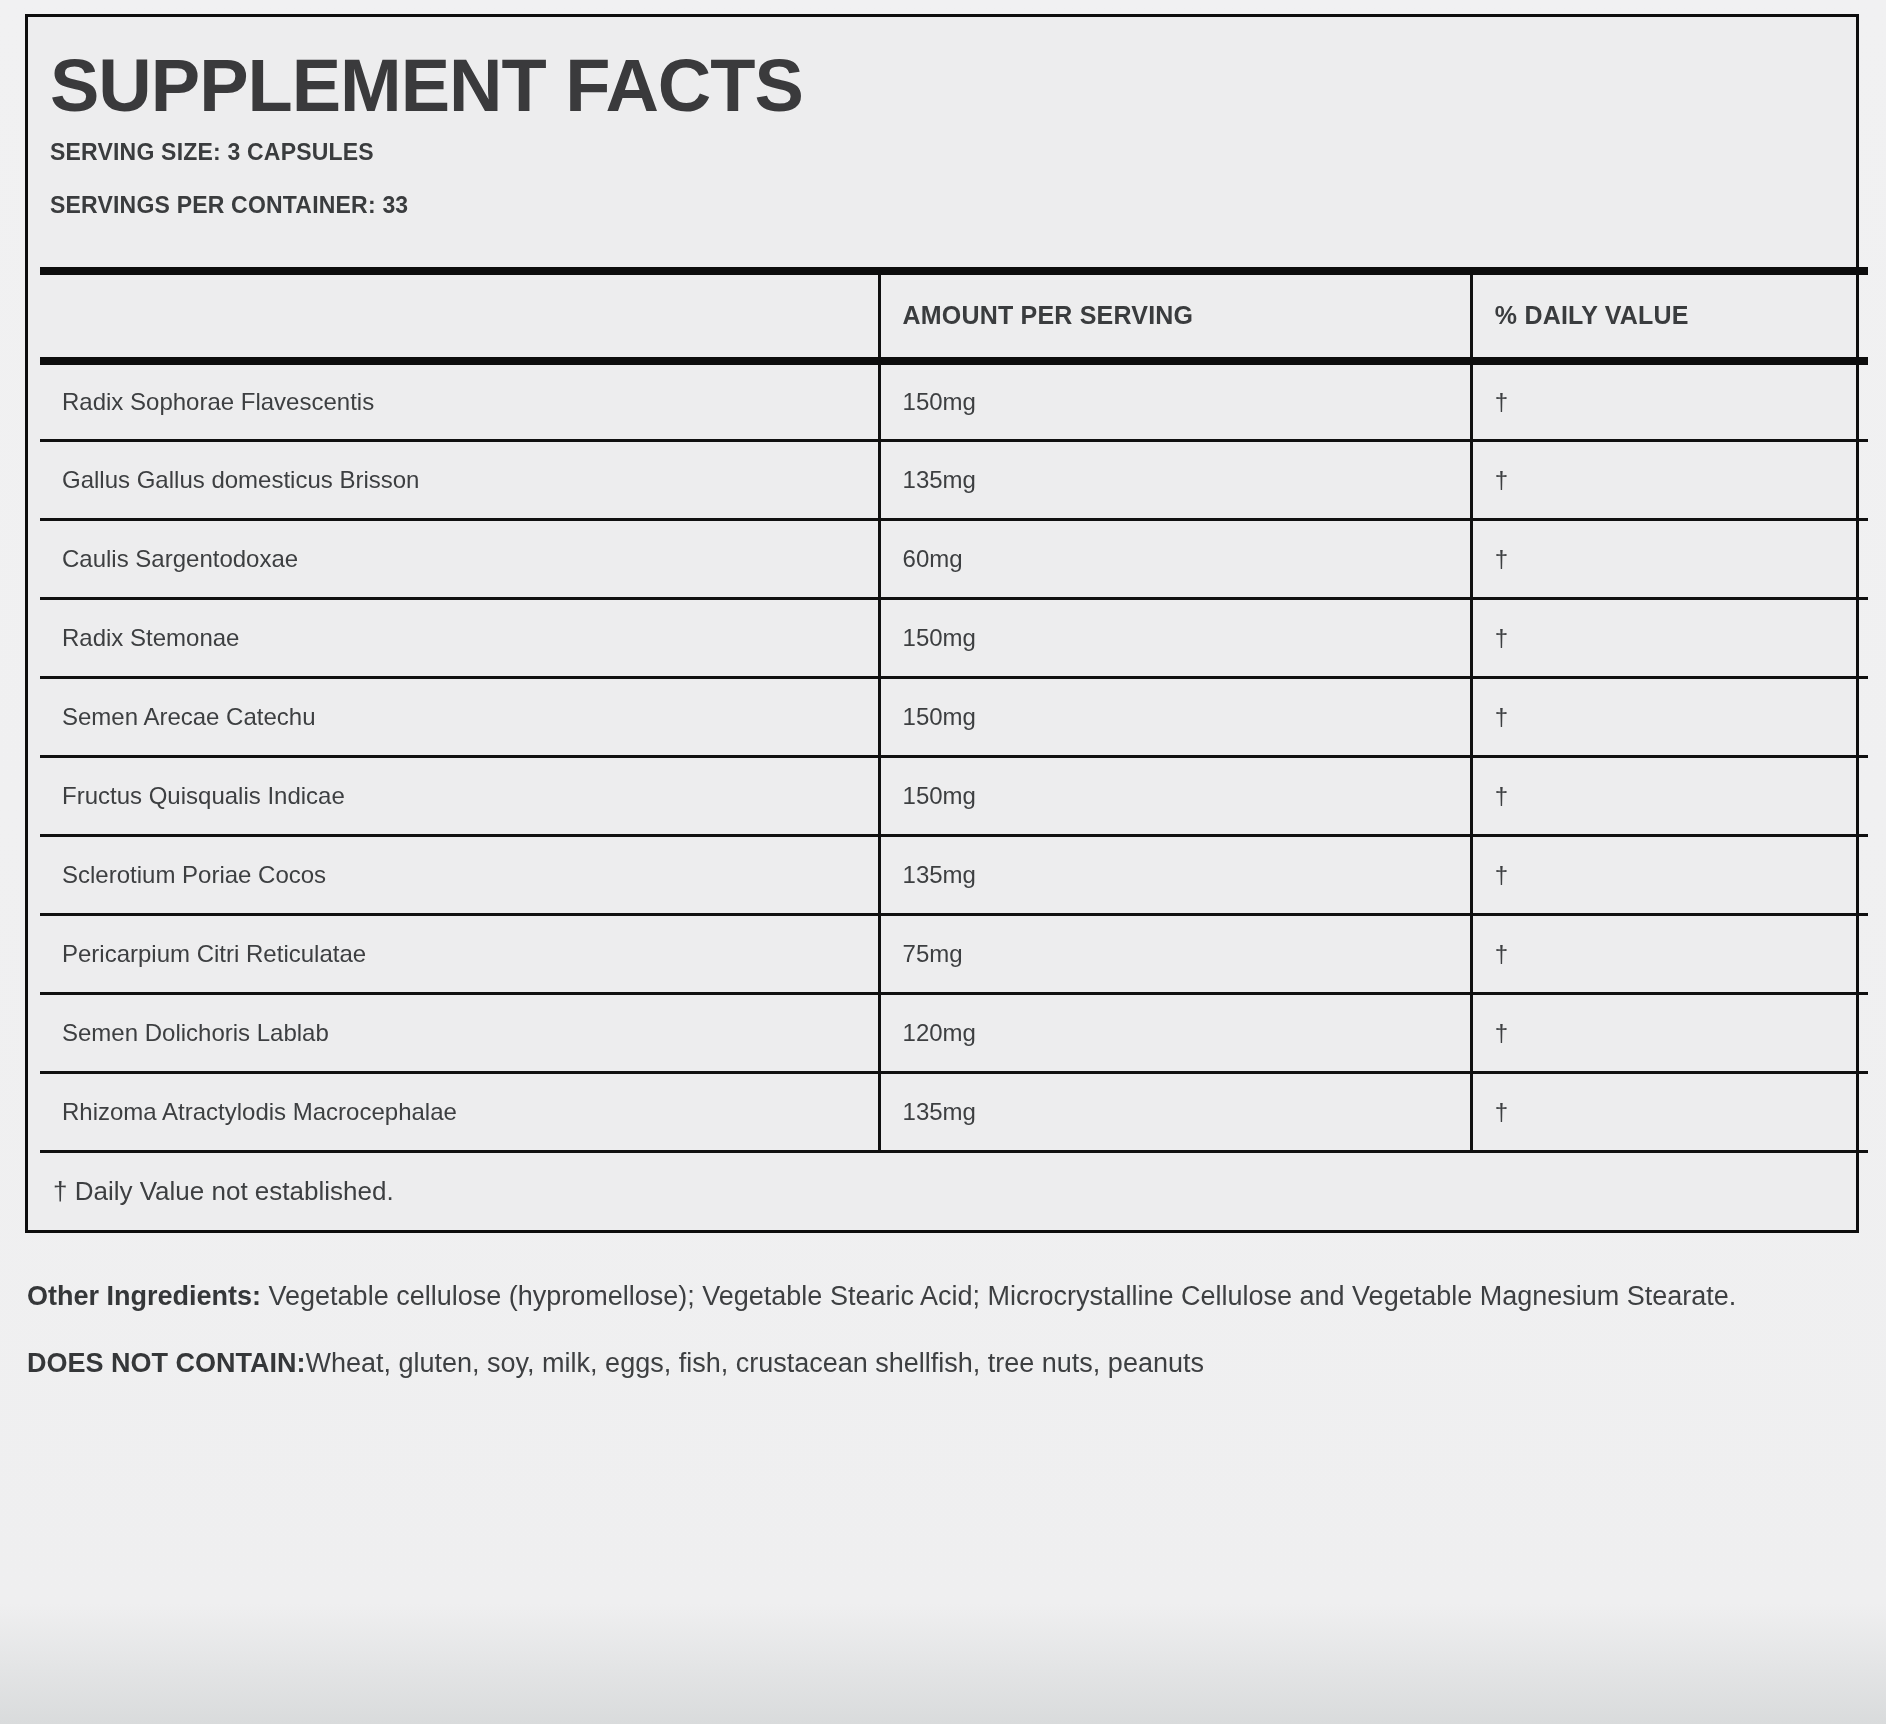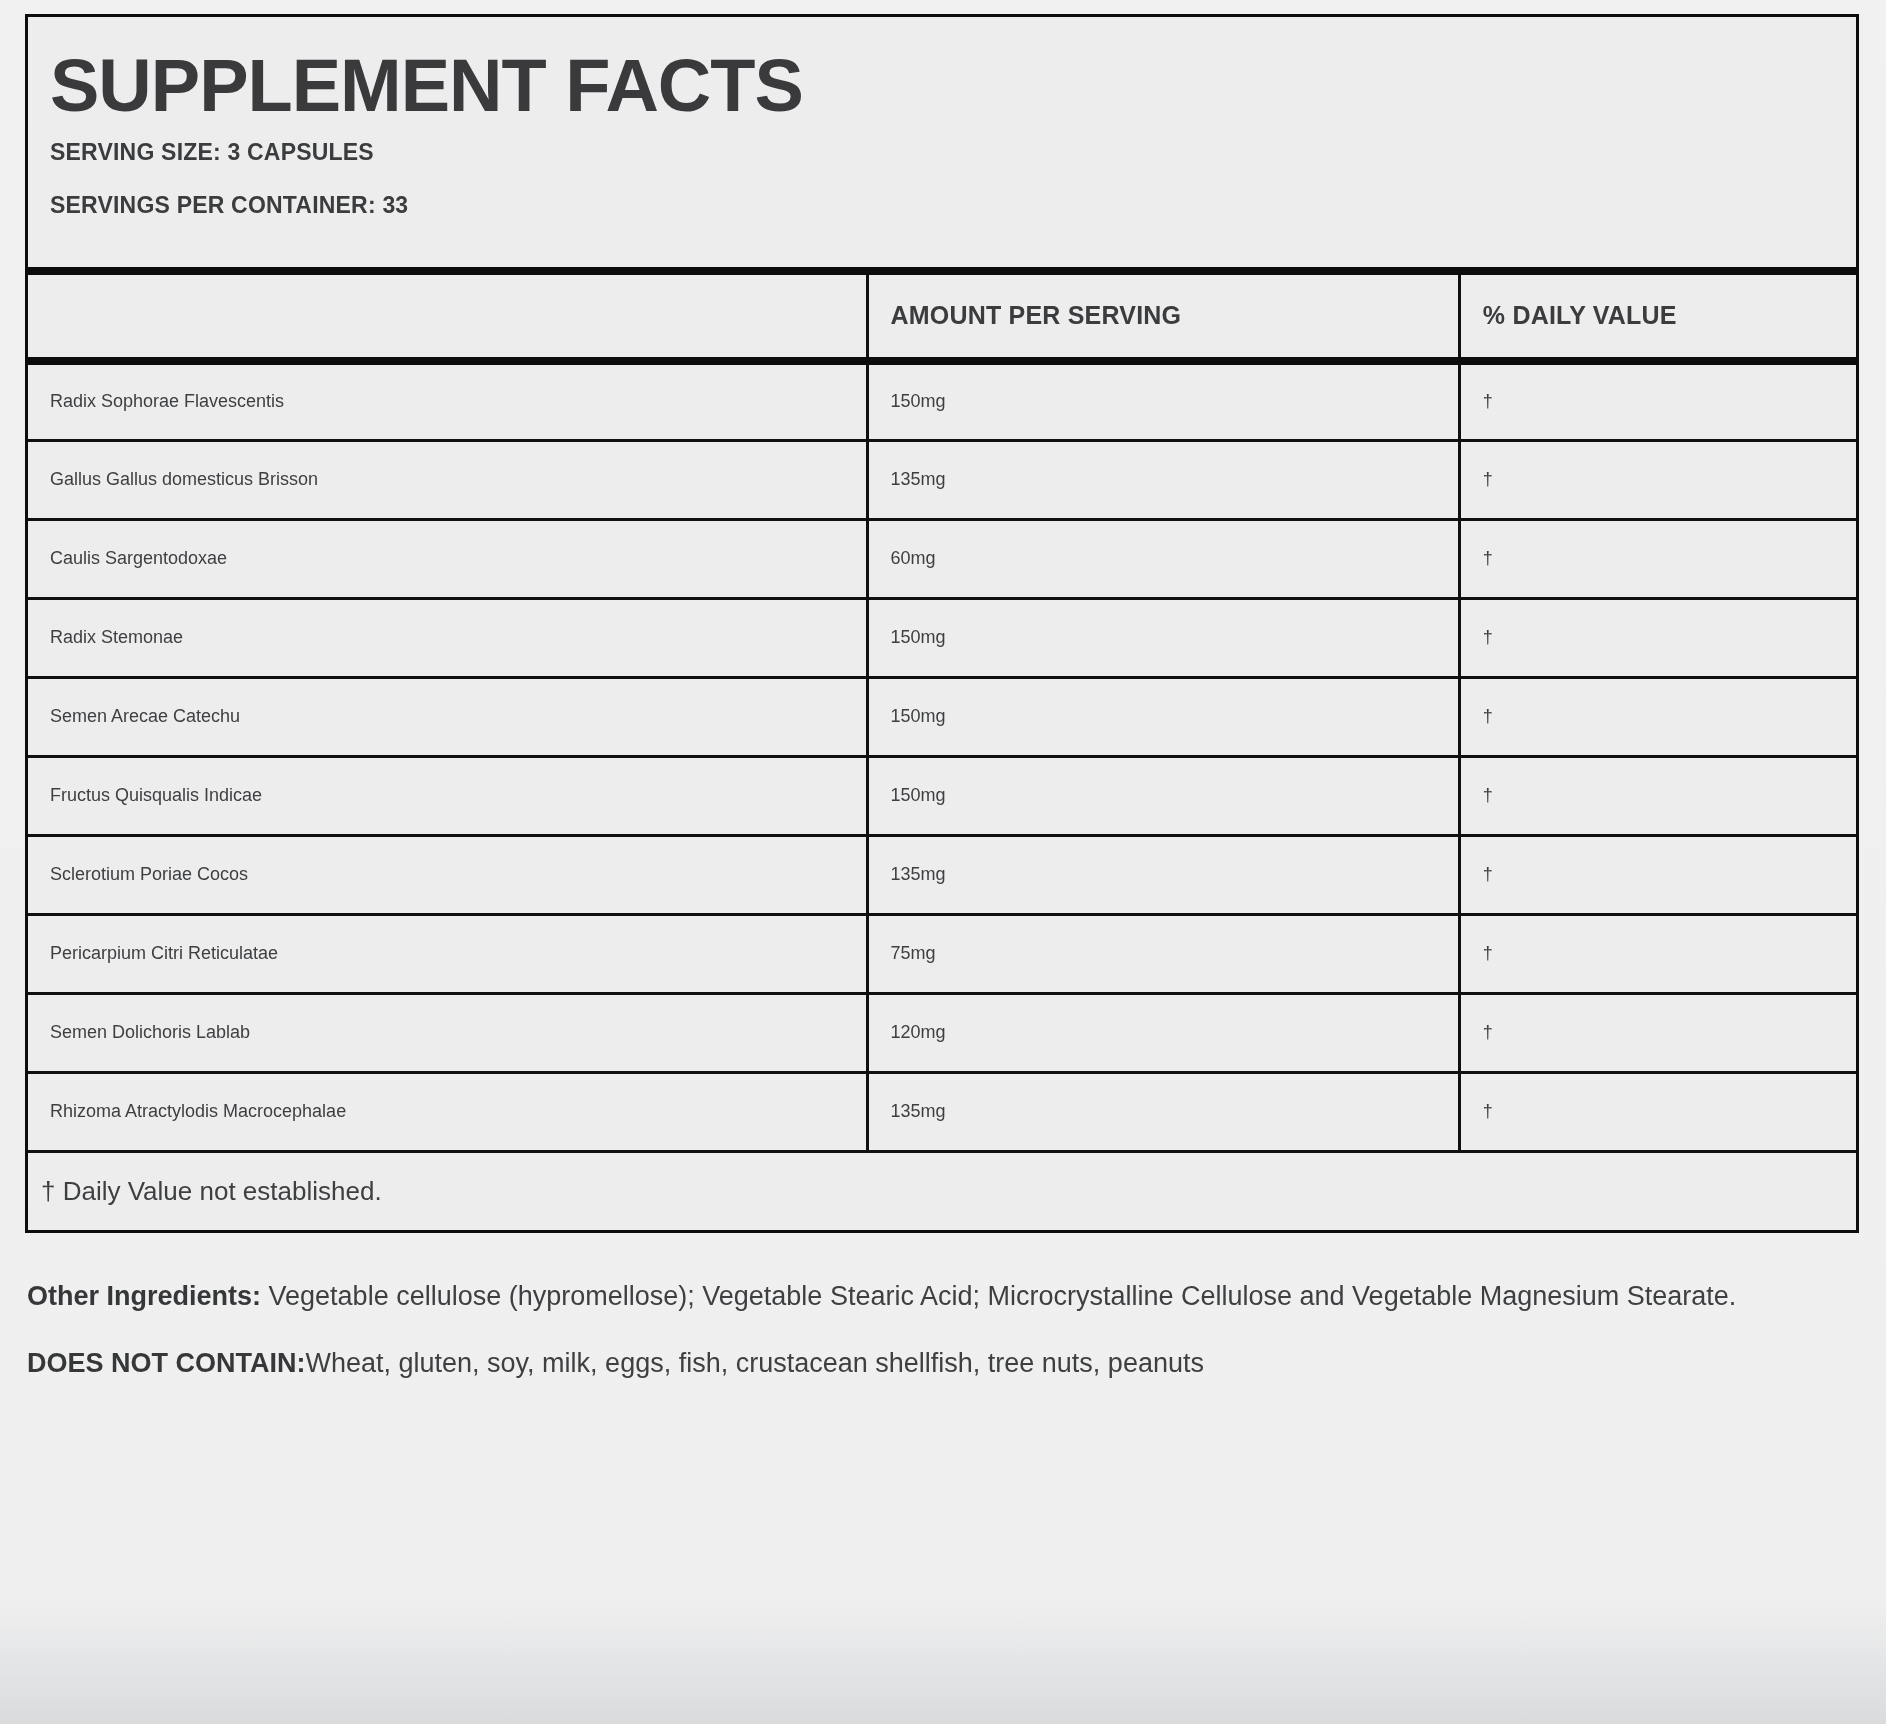--- a/index.html
+++ b/index.html
@@ -36,20 +36,21 @@
     font-weight: bold;
     letter-spacing: 0.2px;
     color: #3a3c3e;
   }
   .serving-line.last { margin-bottom: 48px; }
 
   table.facts-table {
     width: 100%;
     border-collapse: collapse;
     table-layout: fixed;
+    margin-left: 12px;
   }
 
   thead tr {
     border-top: 8px solid var(--border-color, #0d0d0d);
     border-bottom: 8px solid var(--border-color, #0d0d0d);
   }
   th {
     height: 90px;
     text-align: left;
     vertical-align: top;
@@ -58,21 +59,21 @@
     font-weight: bold;
     letter-spacing: 0.2px;
     color: #3a3c3e;
   }
 
   tbody tr { border-top: 3px solid #101010; }
   td {
     height: 79px;
     vertical-align: middle;
     padding: 0 18px 0 22px;
-    font-size: 18px;
+    font-size: 24px;
     font-weight: normal;
     color: #3d3f41;
   }
 
   .col-sep { border-right: 3px solid #101010; }
 
   tr.footnote-row td {
     border-right: none;
     font-size: 26px;
     padding-left: 13px;

